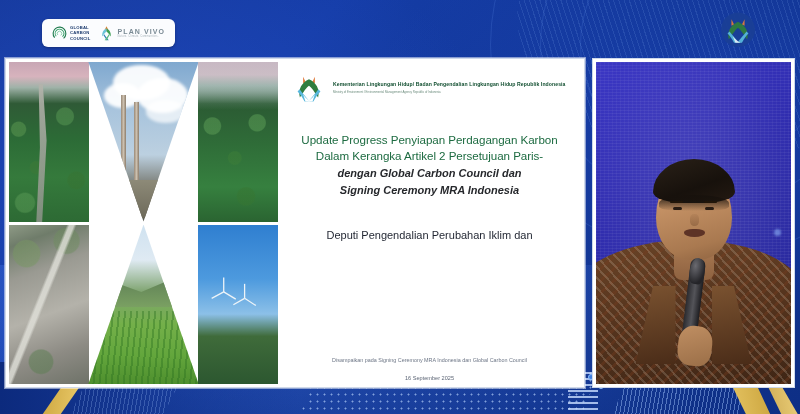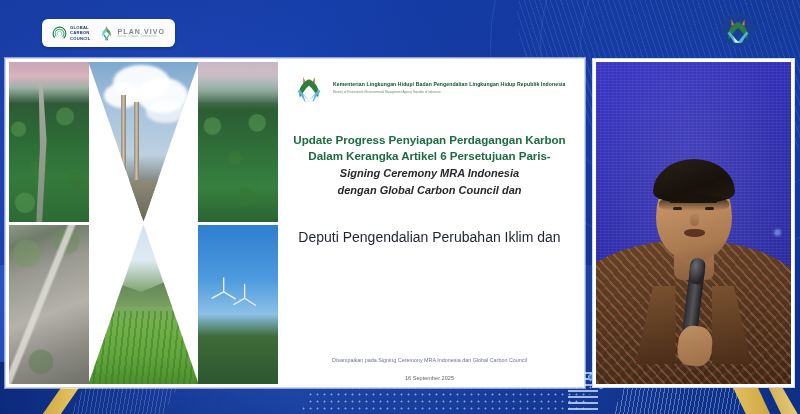--- a/index.html
+++ b/index.html
@@ -274,31 +274,31 @@
   .kemen-text{ display:flex; flex-direction:column; gap:1px; }
   .kemen-main{
     font-size:5.1px; font-weight:700; color:#0f4d2e;
     line-height:1.32; letter-spacing:.1px;
   }
   .kemen-sub{
     font-size:2.9px; color:#6b8b7c; line-height:1.3; margin-top:2px;
   }
   .title-wrap{ margin-top:27px; text-align:center; padding:0 6px; }
   .title-main{
-    font-size:11.6px; font-weight:700; color:#1d6b41;
+    font-size:11.6px; font-weight:400; color:#1d6b41;
     line-height:1.42; letter-spacing:-.05px;
   }
   .title-sub{
     margin-top:1px;
     font-size:11px; font-style:italic; font-weight:700; color:#26282c;
     line-height:1.42;
   }
   .presenter{
     margin-top:28px; text-align:center;
-    font-size:14px; color:#1f2430; line-height:1.7;
+    font-size:11px; color:#1f2430; line-height:1.7;
   }
   .footnote{
     margin-top:auto; margin-bottom:6px; text-align:center;
   }
   .footnote-line{
     font-size:5.4px; color:#6d7686; line-height:1.2;
   }
   .footnote-date{
     margin-top:12px; font-size:5.6px; color:#5d6676;
   }
@@ -543,23 +543,23 @@
         </svg>
       </span>
       <span class="kemen-text">
         <span class="kemen-main">Kementerian Lingkungan Hidup/ Badan Pengendalian Lingkungan Hidup Republik Indonesia</span>
         <span class="kemen-sub">Ministry of Environment / Environmental Management Agency Republic of Indonesia</span>
       </span>
     </div>
 
     <div class="title-wrap">
       <div class="title-main">Update Progress Penyiapan Perdagangan Karbon</div>
-      <div class="title-main">Dalam Kerangka Artikel 6 Persetujuan Paris-</div>
+      <div class="title-main">Dalam Kerangka Artikel 2 Persetujuan Paris-</div>
+      <div class="title-sub">dengan Global Carbon Council dan</div>
       <div class="title-sub">Signing Ceremony MRA Indonesia</div>
-      <div class="title-sub">dengan Global Carbon Council dan</div>
     </div>
 
     <div class="presenter">
       <div>Deputi Pengendalian Perubahan Iklim dan</div>
     </div>
 
     <div class="footnote">
       <div class="footnote-line">Disampaikan pada Signing Ceremony MRA Indonesia dan Global Carbon Council</div>
       <div class="footnote-date">16 September 2025</div>
     </div>

